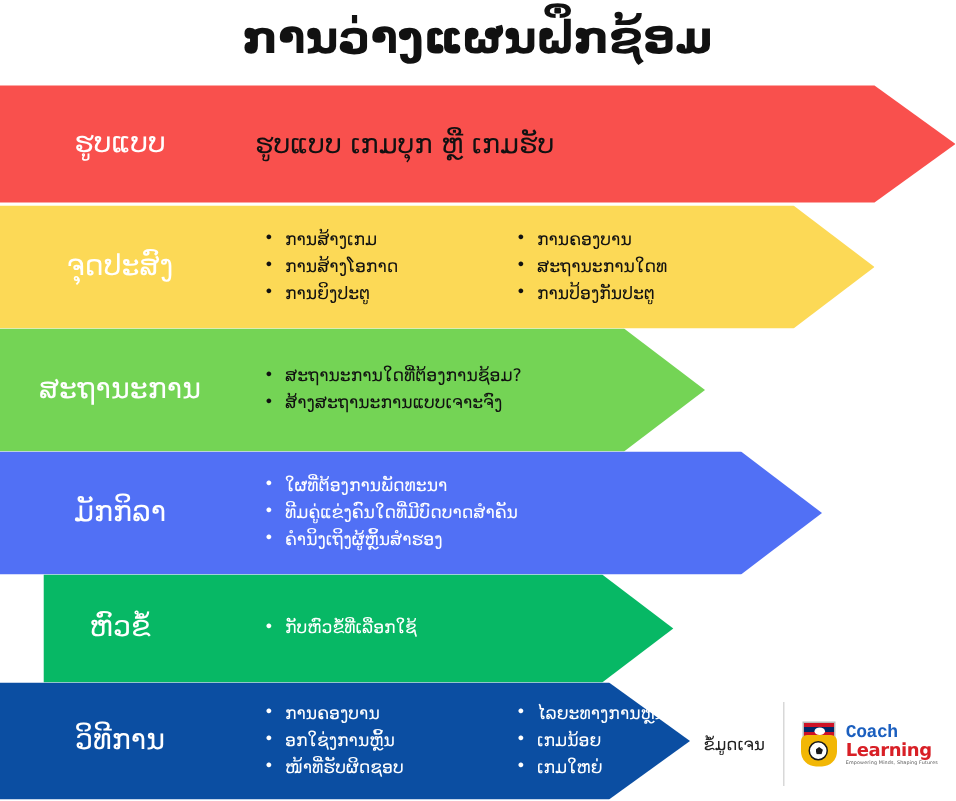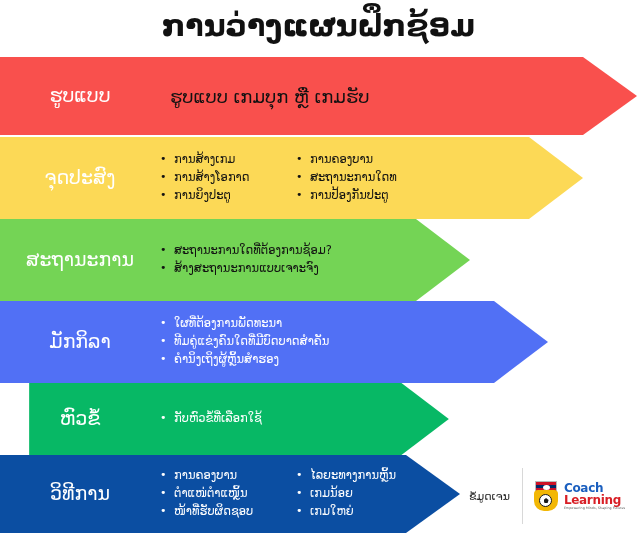--- a/index.html
+++ b/index.html
@@ -67,21 +67,21 @@
 
   .row-content {
     flex: 1;
     display: flex;
     gap: 10px;
     padding-right: 150px;
   }
 
   .bullets {
     list-style: none;
-    margin: 0;
+    margin: 16px;
     padding: 0;
   }
   .bullets li {
     position: relative;
     padding-left: 14px;
     font-size: 11.5px;
     line-height: 1.55;
     white-space: nowrap;
   }
   .bullets li::before {
@@ -179,20 +179,21 @@
   }
   .logo-words {
     padding-left: 3px;
     line-height: 1;
   }
   .logo-coach {
     font-size: 12px;
     font-weight: bold;
     color: #1b5fbf;
     letter-spacing: -0.3px;
+    font-family: Liberation Mono, monospace;
   }
   .logo-learning {
     font-size: 12px;
     font-weight: bold;
     color: #d81f26;
     letter-spacing: -0.3px;
   }
   .logo-tag {
     font-size: 3.2px;
     color: #555;
@@ -281,21 +282,21 @@
     </div>
     <div class="row" style="height: 78px;">
       <svg class="arrow" width="460" height="78" viewBox="0 0 460 78">
         <polygon points="0,0 406,0 460,39 406,78 0,78" fill="#0b4ea2"></polygon>
       </svg>
       <div class="row-inner text-light">
         <div class="row-label">ວິທີການ</div>
         <div class="row-content">
           <ul class="bullets col-a">
             <li>ການຄອງບານ</li>
-            <li>ຕຳແໜ່ຕຳແໜຼິ້ນ</li>
+            <li>ອກໃຊ່ງການຫຼິ້ນ</li>
             <li>ໜ້າທີ່ຮັບຜິດຊອບ</li>
           </ul>
           <ul class="bullets">
             <li>ໄລຍະທາງການຫຼິ້ນ</li>
             <li>ເກມນ້ອຍ</li>
             <li>ເກມໃຫຍ່</li>
           </ul>
         </div>
       </div>
     </div>

